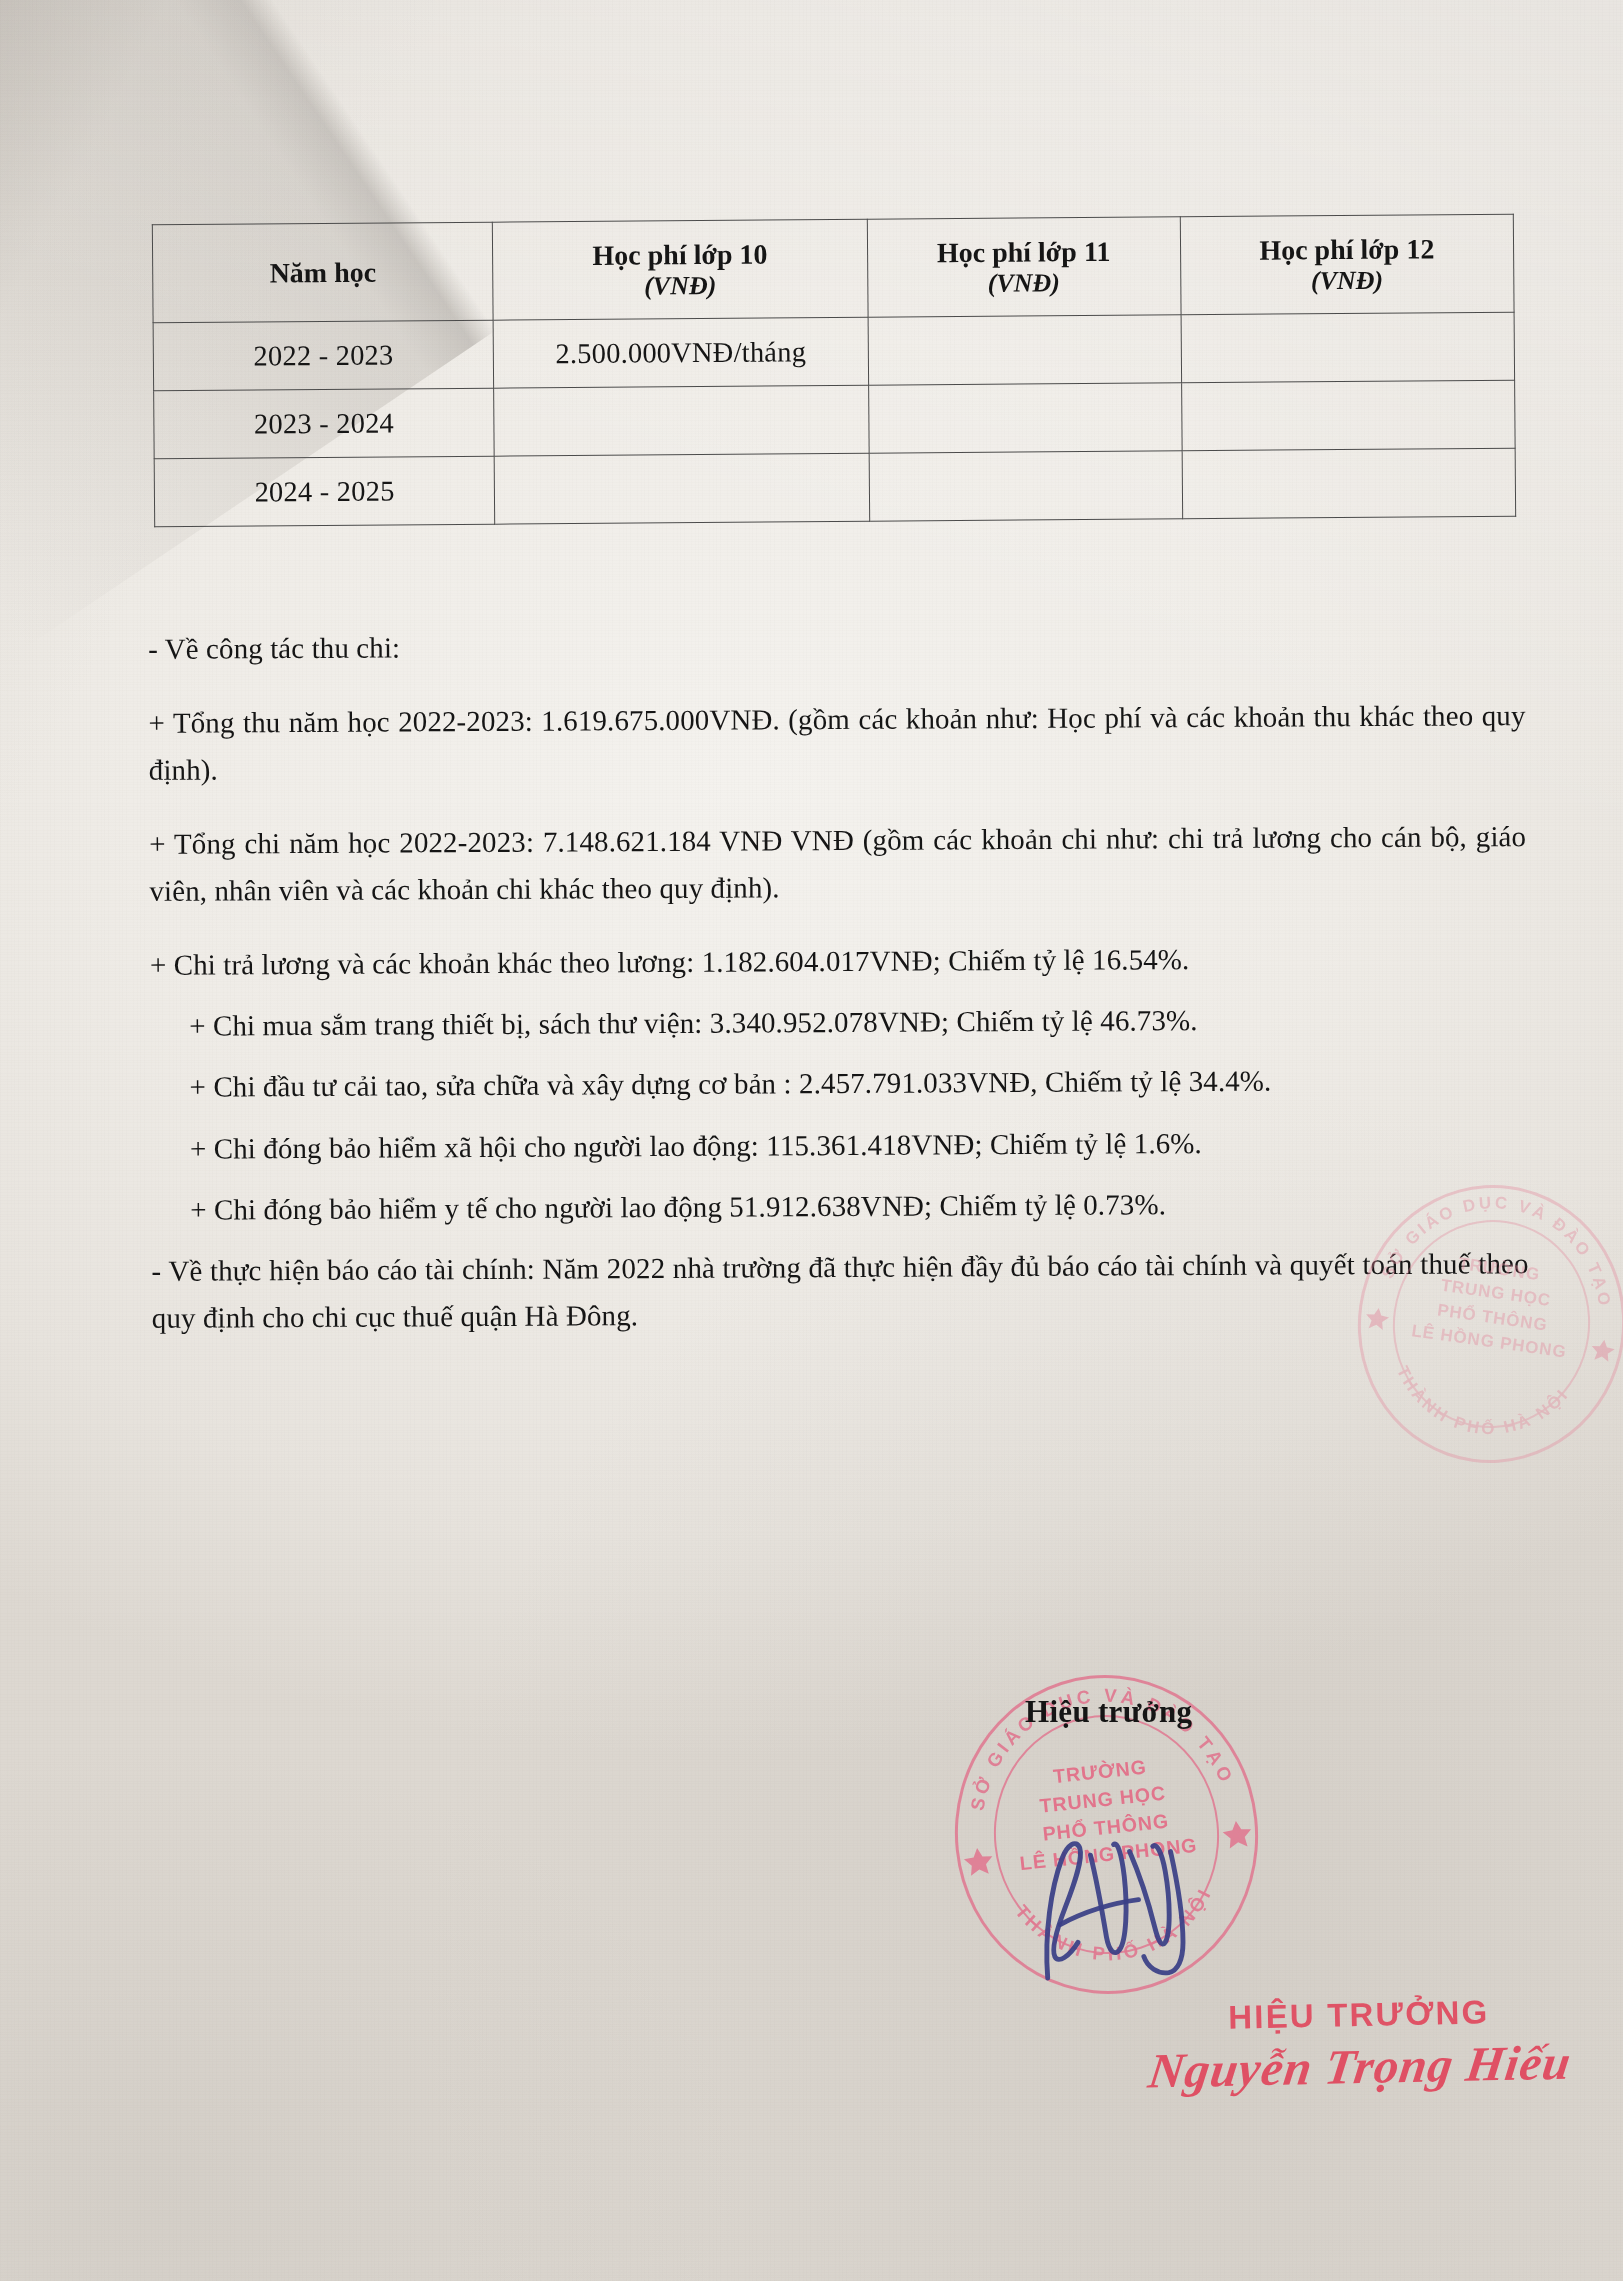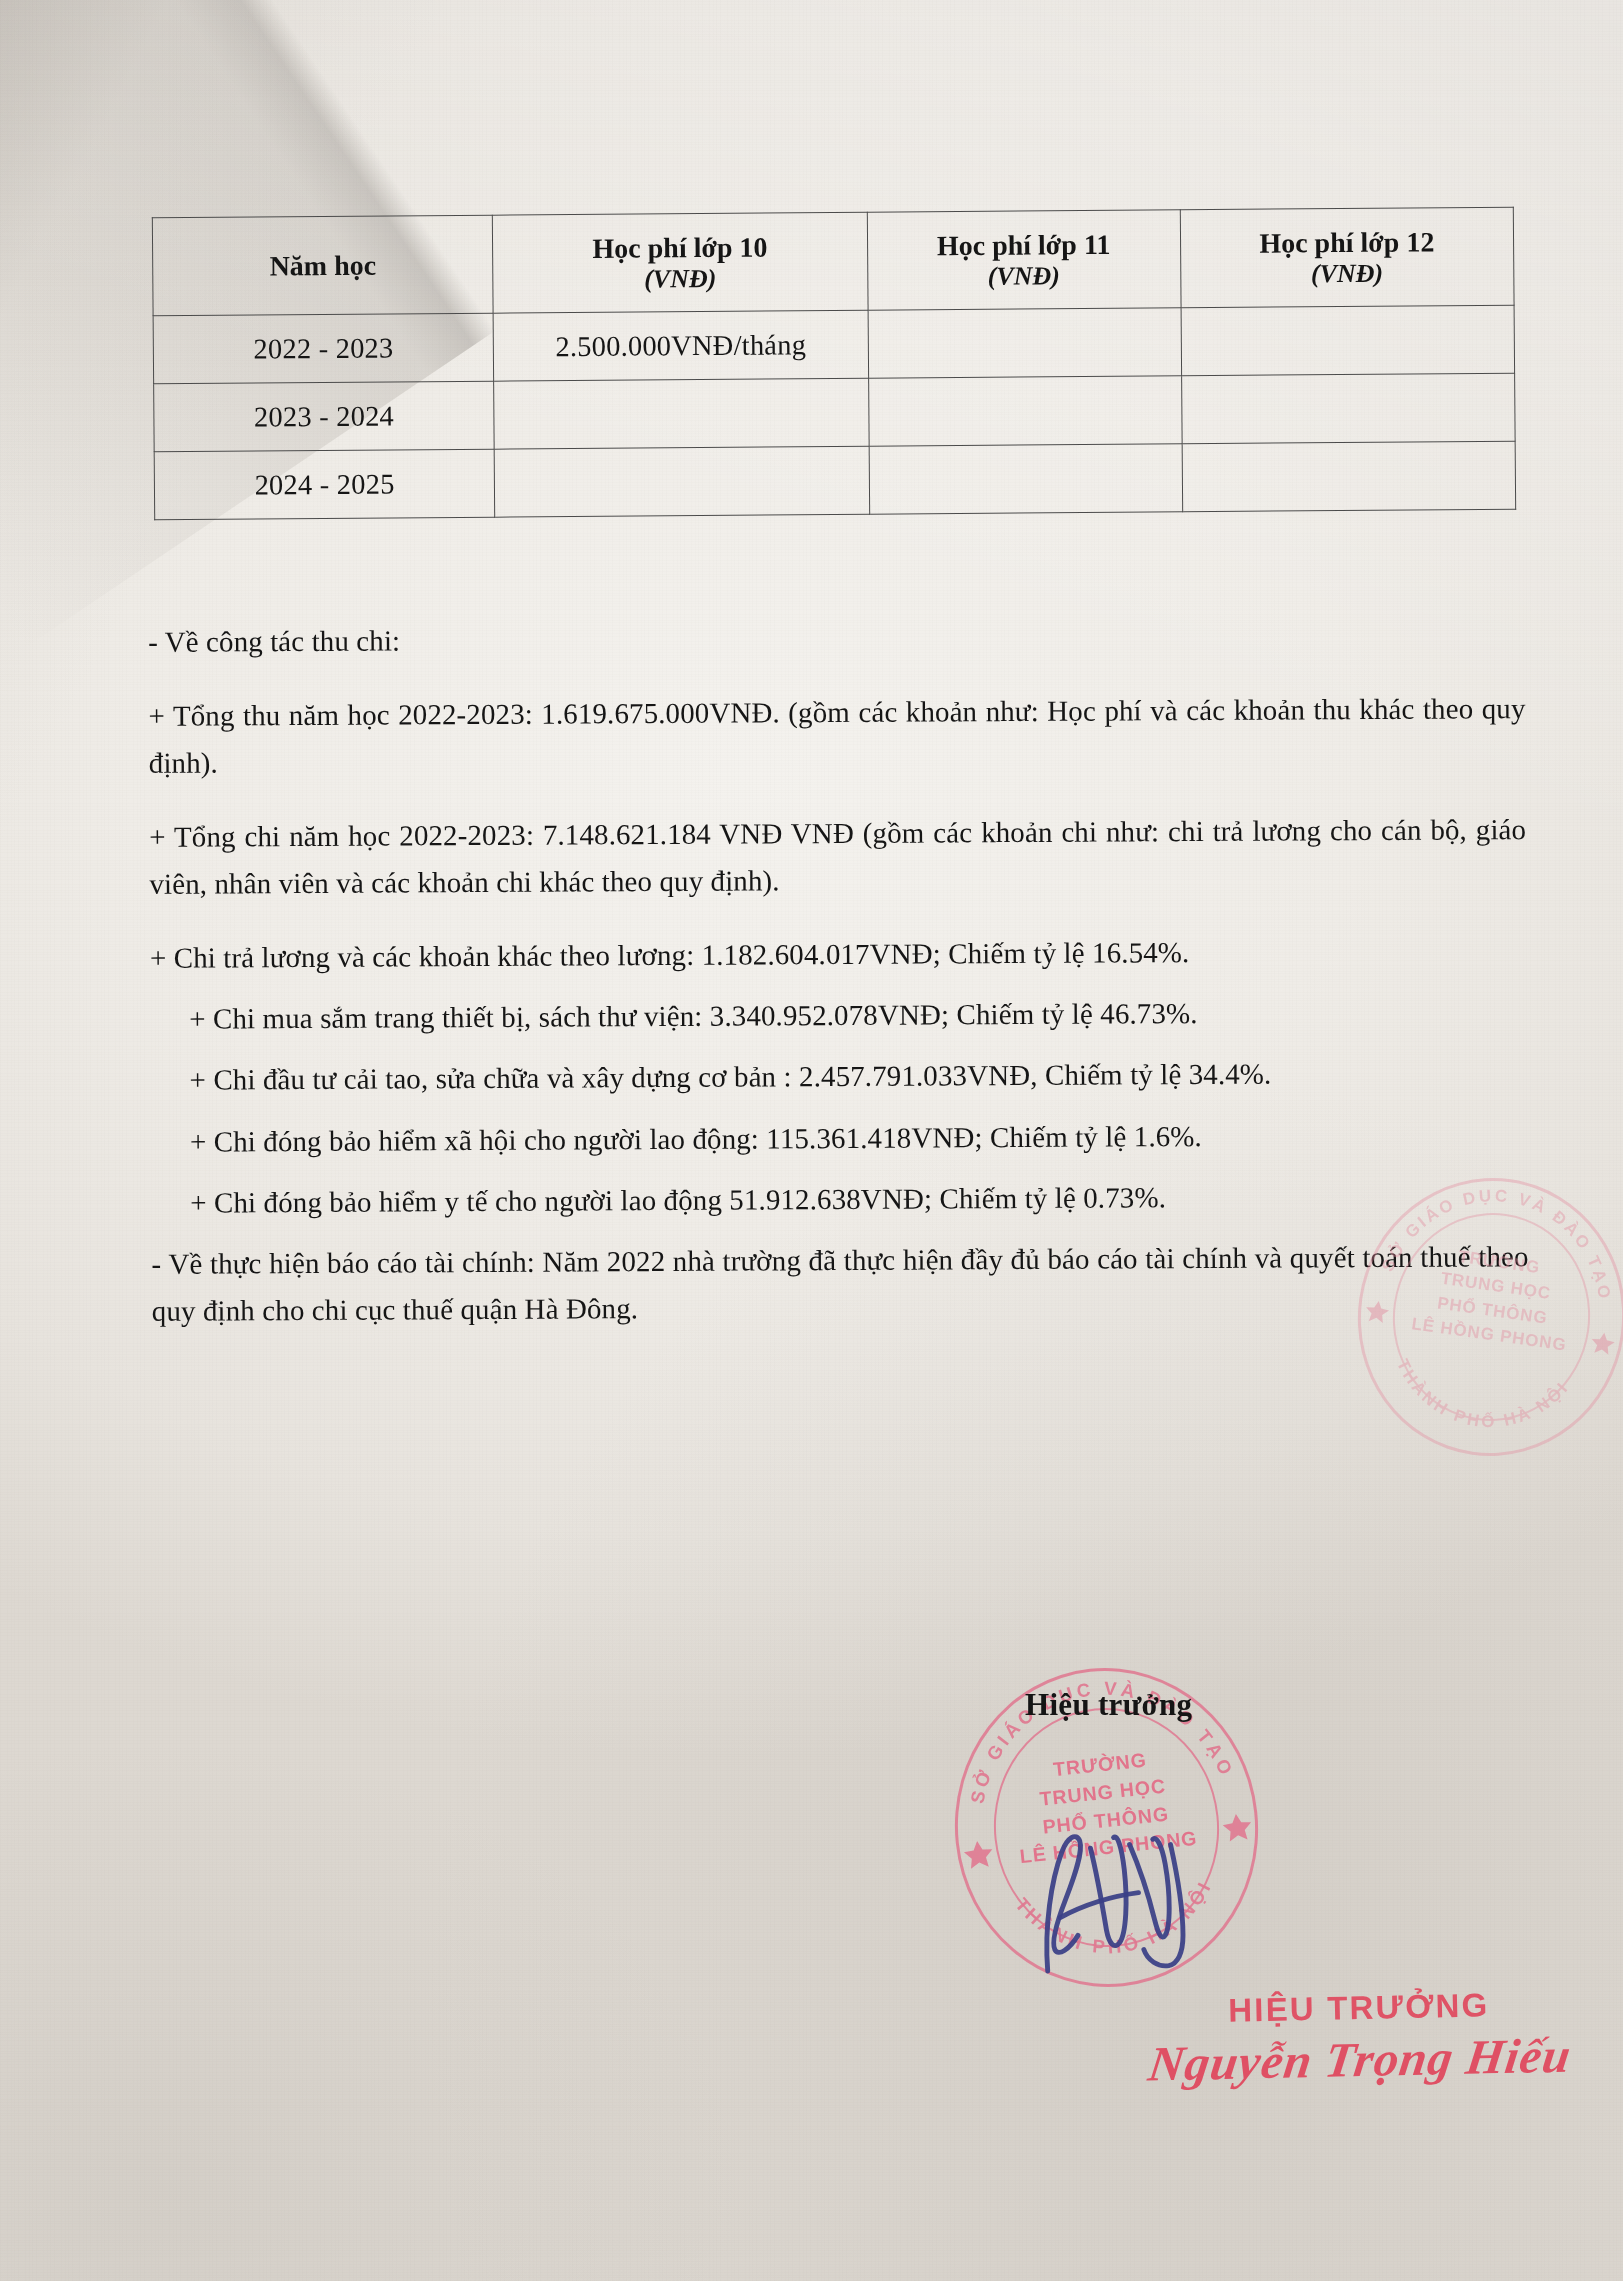--- a/index.html
+++ b/index.html
@@ -47,20 +47,21 @@
     background-image:
       repeating-linear-gradient(0deg, rgba(120,115,108,.035) 0 0.9px, rgba(255,255,255,0) 0.9px 2.7px),
       repeating-linear-gradient(90deg, rgba(120,115,108,.03) 0 0.9px, rgba(255,255,255,0) 0.9px 3.6px);
   }
 
   
   #content {
     position: absolute;
     inset: 0;
     color: #151515;
+    margin-top: 7px;
   }
 
   
   #fee-table-wrap {
     position: absolute;
     left: 153px;
     top: 212px;
     width: 1362px;
     transform: rotate(-0.45deg);
   }

